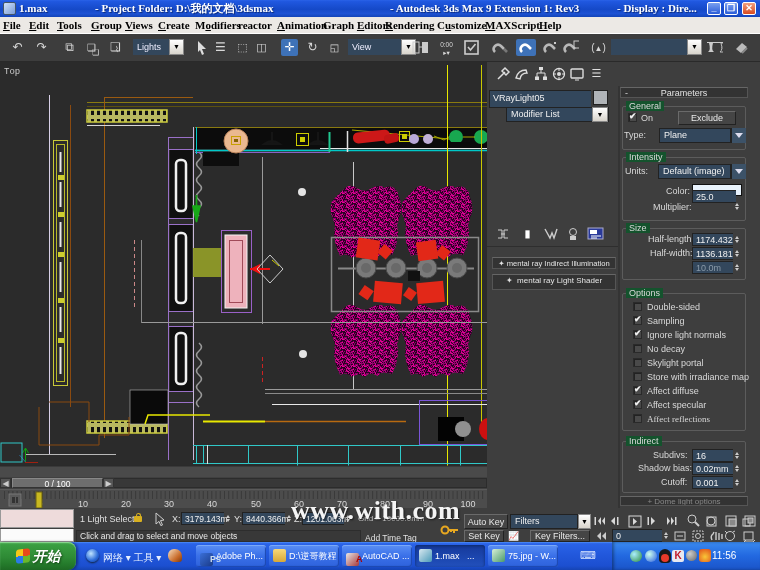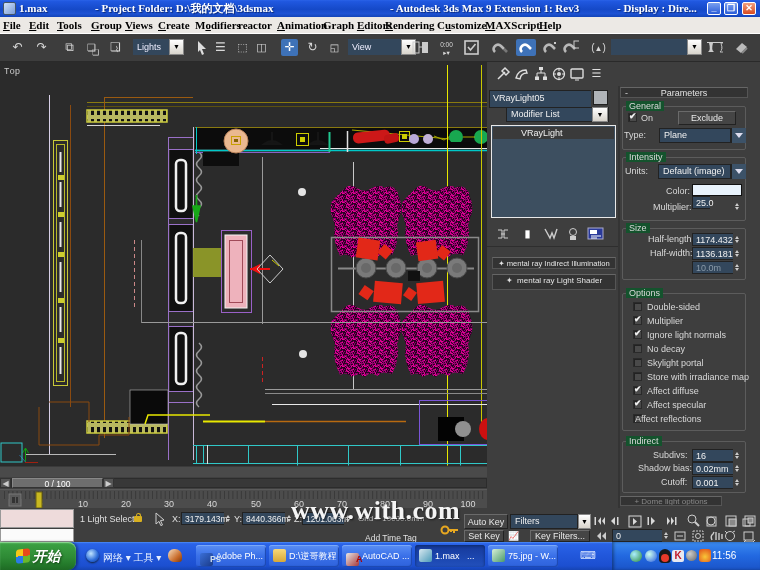--- a/index.html
+++ b/index.html
@@ -429,23 +429,20 @@
         <path d="M6,14 h4" stroke="#ddd"></path>
       </svg>
     <div class="tic" style="left:101px;top:3px;position:absolute;font-size:11px;color:#e0e0e0">☰</div>
 
     <div class="field" style="left:2px;top:28px;width:102px;height:18px;line-height:14px;">VRayLight05</div>
     <div style="position:absolute;left:106px;top:28px;width:15px;height:15px;background:#b0b4b8;border:1px solid #222;"></div>
 
     <div class="ddown" style="left:2px;top:45px;width:103px;height:15px;line-height:13px;margin-left:17px;">Modifier List</div>
     <div class="dbtn" style="left:105px;top:45px;width:16px;height:15px;line-height:13px;">▼</div>
 
-    <div style="position:absolute;left:4px;top:63px;width:125px;height:93px;background:#3d4f60;border:1px solid #e8e8e8;">
-      <div style="position:absolute;left:1px;top:1px;right:1px;height:12px;background:#3a3a3a;color:#f0f0f0;font:9px 'Liberation Sans',sans-serif;padding-left:28px;line-height:12px;">VRayLight</div>
-    </div>
 
     <svg style="position:absolute;left:9px;top:166px" width="14" height="12">
         <path d="M2,2 h4 v8 h-4 M12,2 h-4 v8 h4" stroke="#ccc" fill="none"></path>
         <path d="M5,6 h4" stroke="#ccc"></path>
       </svg>
     <div class="tic" style="left:32px;top:163px;position:absolute;font-size:10px;color:#fff;font-weight:bold">▮</div>
     <svg style="position:absolute;left:56px;top:165px" width="16" height="14">
         <path d="M2,2 l5,9 l2,-5 l2,5 l3,-9" stroke="#ccc" fill="none" stroke-width="1.4"></path>
       </svg>
     <svg style="position:absolute;left:79px;top:165px" width="14" height="14">
@@ -477,68 +474,68 @@
     <div class="darr" style="left:244px;top:66px;width:15px;height:15px;"></div>
 
     <div class="grp" style="left:135px;top:95px;width:124px;height:64px;"></div>
     <div class="grplabel" style="left:139px;top:90px;position:absolute;">Intensity</div>
     <div class="lbl" style="left:138px;top:104px;">Units:</div>
     <div class="ddown" style="left:171px;top:102px;width:73px;height:15px;line-height:13px;">Default (image)</div>
     <div class="darr" style="left:244px;top:102px;width:15px;height:15px;"></div>
     <div class="lbl" style="left:179px;top:124px;">Color:</div>
     <div style="position:absolute;left:205px;top:122px;width:50px;height:12px;background:#e8f2fc;border:1px solid #111;"></div>
     <div class="lbl" style="left:166px;top:140px;">Multiplier:</div>
-    <div class="field" style="left:205px;top:134px;width:18px;height:13px;line-height:12px;">25.0</div>
+    <div class="field" style="left:205px;top:128px;width:44px;height:13px;line-height:12px;">25.0</div>
     <div class="spin" style="left:246px;top:138px;height:13px;"></div>
 
     <div class="grp" style="left:135px;top:166px;width:124px;height:52px;"></div>
     <div class="grplabel" style="left:139px;top:161px;position:absolute;">Size</div>
     <div class="lbl" style="left:161px;top:172px;">Half-length:</div>
     <div class="field" style="left:205px;top:171px;width:41px;height:13px;line-height:12px;">1174.432</div>
     <div class="spin" style="left:246px;top:171px;height:13px;"></div>
     <div class="lbl" style="left:163px;top:186px;">Half-width:</div>
     <div class="field" style="left:205px;top:185px;width:41px;height:13px;line-height:12px;">1136.181</div>
     <div class="spin" style="left:246px;top:185px;height:13px;"></div>
     <div class="field" style="left:205px;top:199px;width:41px;height:13px;line-height:12px;color:#8a9aa8;">10.0m</div>
     <div class="spin" style="left:246px;top:199px;height:13px;"></div>
 
     <div class="grp" style="left:135px;top:231px;width:124px;height:138px;"></div>
     <div class="grplabel" style="left:139px;top:226px;position:absolute;">Options</div>
     <div class="cb" style="left:146px;top:240px;"></div>
       <div class="lbl" style="left:160px;top:240px;">Double-sided</div>
     <div class="cb cbk" style="left:146px;top:254px;"></div>
-      <div class="lbl" style="left:160px;top:254px;">Multiplier</div>
+      <div class="lbl" style="left:160px;top:254px;">Sampling</div>
     <div class="cb cbk" style="left:146px;top:268px;"></div>
       <div class="lbl" style="left:160px;top:268px;">Ignore light normals</div>
     <div class="cb" style="left:146px;top:282px;"></div>
       <div class="lbl" style="left:160px;top:282px;text-align:center;">No decay</div>
     <div class="cb" style="left:146px;top:296px;"></div>
       <div class="lbl" style="left:160px;top:296px;">Skylight portal</div>
     <div class="cb" style="left:146px;top:310px;"></div>
       <div class="lbl" style="left:160px;top:310px;">Store with irradiance map</div>
     <div class="cb cbk" style="left:146px;top:324px;"></div>
       <div class="lbl" style="left:160px;top:324px;">Affect diffuse</div>
     <div class="cb cbk" style="left:146px;top:338px;"></div>
       <div class="lbl" style="left:160px;top:338px;">Affect specular</div>
     <div class="cb" style="left:146px;top:352px;"></div>
-      <div class="lbl" style="left:148px;top:352px;">Affect reflections</div>
+      <div class="lbl" style="left:160px;top:352px;font-family:Liberation Serif, serif;">Affect reflections</div>
 
     <div class="grp" style="left:135px;top:379px;width:124px;height:52px;"></div>
     <div class="grplabel" style="left:139px;top:374px;position:absolute;">Indirect</div>
     <div class="lbl" style="left:166px;top:388px;">Subdivs:</div>
     <div class="field" style="left:205px;top:387px;width:41px;height:13px;line-height:12px;">16</div>
     <div class="spin" style="left:246px;top:387px;height:13px;"></div>
     <div class="lbl" style="left:151px;top:401px;">Shadow bias:</div>
     <div class="field" style="left:205px;top:400px;width:41px;height:13px;line-height:12px;">0.02mm</div>
     <div class="spin" style="left:246px;top:400px;height:13px;"></div>
     <div class="lbl" style="left:174px;top:415px;">Cutoff:</div>
     <div class="field" style="left:205px;top:414px;width:41px;height:13px;line-height:12px;">0.001</div>
     <div class="spin" style="left:246px;top:414px;height:13px;"></div>
 
-    <div class="rollout" style="left:133px;top:434px;width:102px;height:10px;line-height:9px;color:#888;font-size:8px;">+ Dome light options</div>
+    <div class="rollout" style="left:133px;top:434px;width:128px;height:10px;line-height:9px;color:#888;font-size:8px;">+ Dome light options</div>
   </div>
   <div id="tslider" class="abs">
     <div style="position:absolute;left:0;top:1px;width:11px;height:10px;background:#555;color:#ccc;font:8px 'Liberation Sans',sans-serif;text-align:center;line-height:10px;border:1px solid #333;">◀</div>
     <div style="position:absolute;left:11px;top:1px;width:476px;height:10px;background:#383838;border:1px solid #2c2c2c;"></div>
     <div style="position:absolute;left:12px;top:1px;width:91px;height:10px;background:#6e6e6e;border:1px solid #888;border-bottom-color:#333;border-right-color:#333;color:#fff;font:8.5px 'Liberation Sans',sans-serif;text-align:center;line-height:10px;">0 / 100</div>
     <div style="position:absolute;left:103px;top:1px;width:11px;height:10px;background:#555;color:#ccc;font:8px 'Liberation Sans',sans-serif;text-align:center;line-height:10px;border:1px solid #333;">▶</div>
   </div>
   <div id="ruler" class="abs">
     <svg width="487" height="19">
       <g stroke="#3a3a3a">
@@ -688,20 +685,21 @@
     <div class="stxt" style="left:172px;top:6px;">X:</div>
     <div class="field" style="left:181px;top:4px;width:43px;height:13px;line-height:12px;font-size:8.5px;">3179.143m</div>
     <div class="spin" style="left:224px;top:4px;height:13px;"></div>
     <div class="stxt" style="left:234px;top:6px;">Y:</div>
     <div class="field" style="left:242px;top:4px;width:43px;height:13px;line-height:12px;font-size:8.5px;">8440.366m</div>
     <div class="spin" style="left:285px;top:4px;height:13px;"></div>
     <div class="stxt" style="left:294px;top:6px;">Z:</div>
     <div class="field" style="left:302px;top:4px;width:42px;height:13px;line-height:12px;font-size:8.5px;">1201.063m</div>
     <div class="spin" style="left:344px;top:4px;height:13px;"></div>
     <div class="stxt" style="left:358px;top:6px;font-size:8px;color:#c8c8c8;">Grid = 10000.0mm</div>
+    <div style="position:absolute;left:76px;top:22px;width:285px;height:12px;background:#383838;border:1px solid #2d2d2d;color:#e8e8e8;font:8.5px 'Liberation Sans',sans-serif;line-height:11px;padding-left:3px;">Click and drag to select and move objects</div>
     <div class="stxt" style="left:365px;top:25px;font-size:8.5px;">Add Time Tag</div>
     <svg style="position:absolute;left:440px;top:16px" width="20" height="12">
         <circle cx="5" cy="6" r="3.5" fill="none" stroke="#e8a820" stroke-width="2"></circle>
         <path d="M8,6 h10 m-4,0 v3 m-3,-3 v2" stroke="#e8a820" stroke-width="2" fill="none"></path>
       </svg>
     <div class="btn" style="left:464px;top:6px;width:44px;height:15px;line-height:14px;">Auto Key</div>
     <div class="ddown" style="left:510px;top:6px;width:68px;height:15px;line-height:13px;">Filters</div>
     <div class="dbtn" style="left:578px;top:6px;width:13px;height:15px;line-height:13px;">▼</div>
     <div class="btn" style="left:464px;top:22px;width:40px;height:12px;line-height:11px;">Set Key</div>
     <div class="stxt" style="left:508px;top:23px;color:#bbb;">📈</div>

